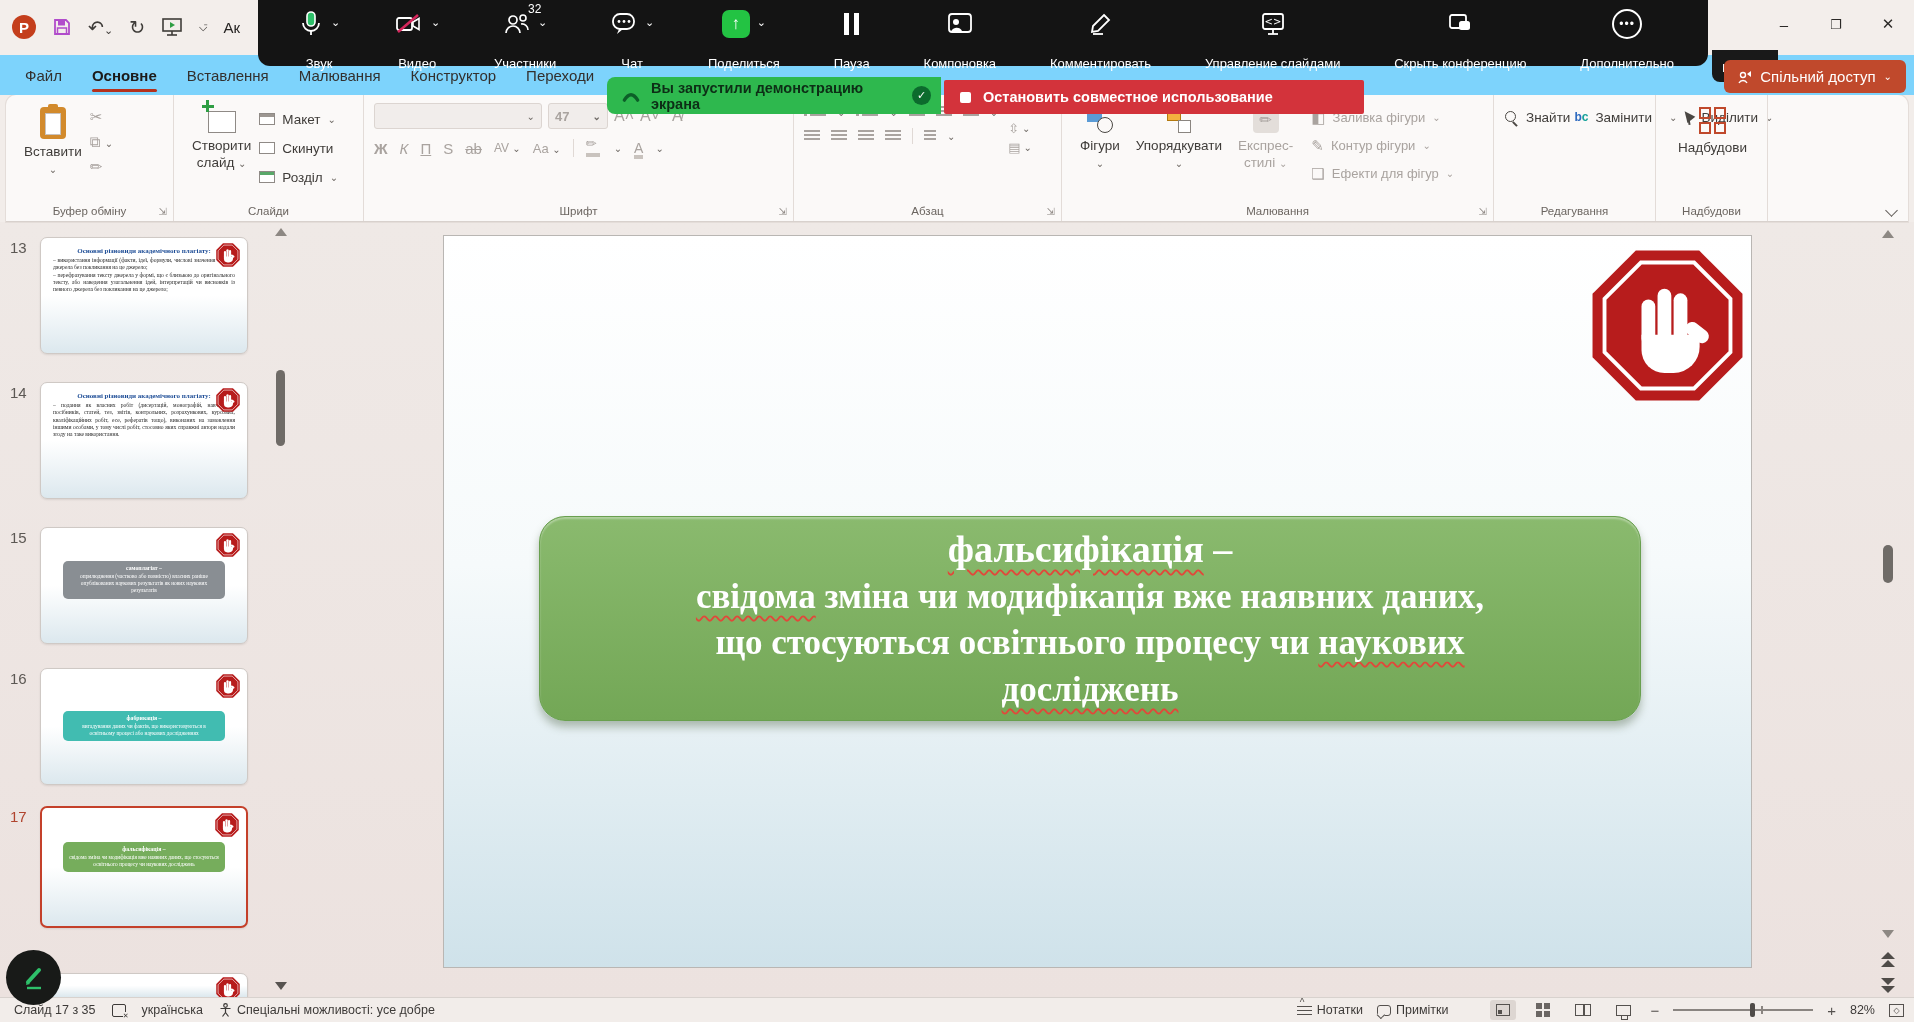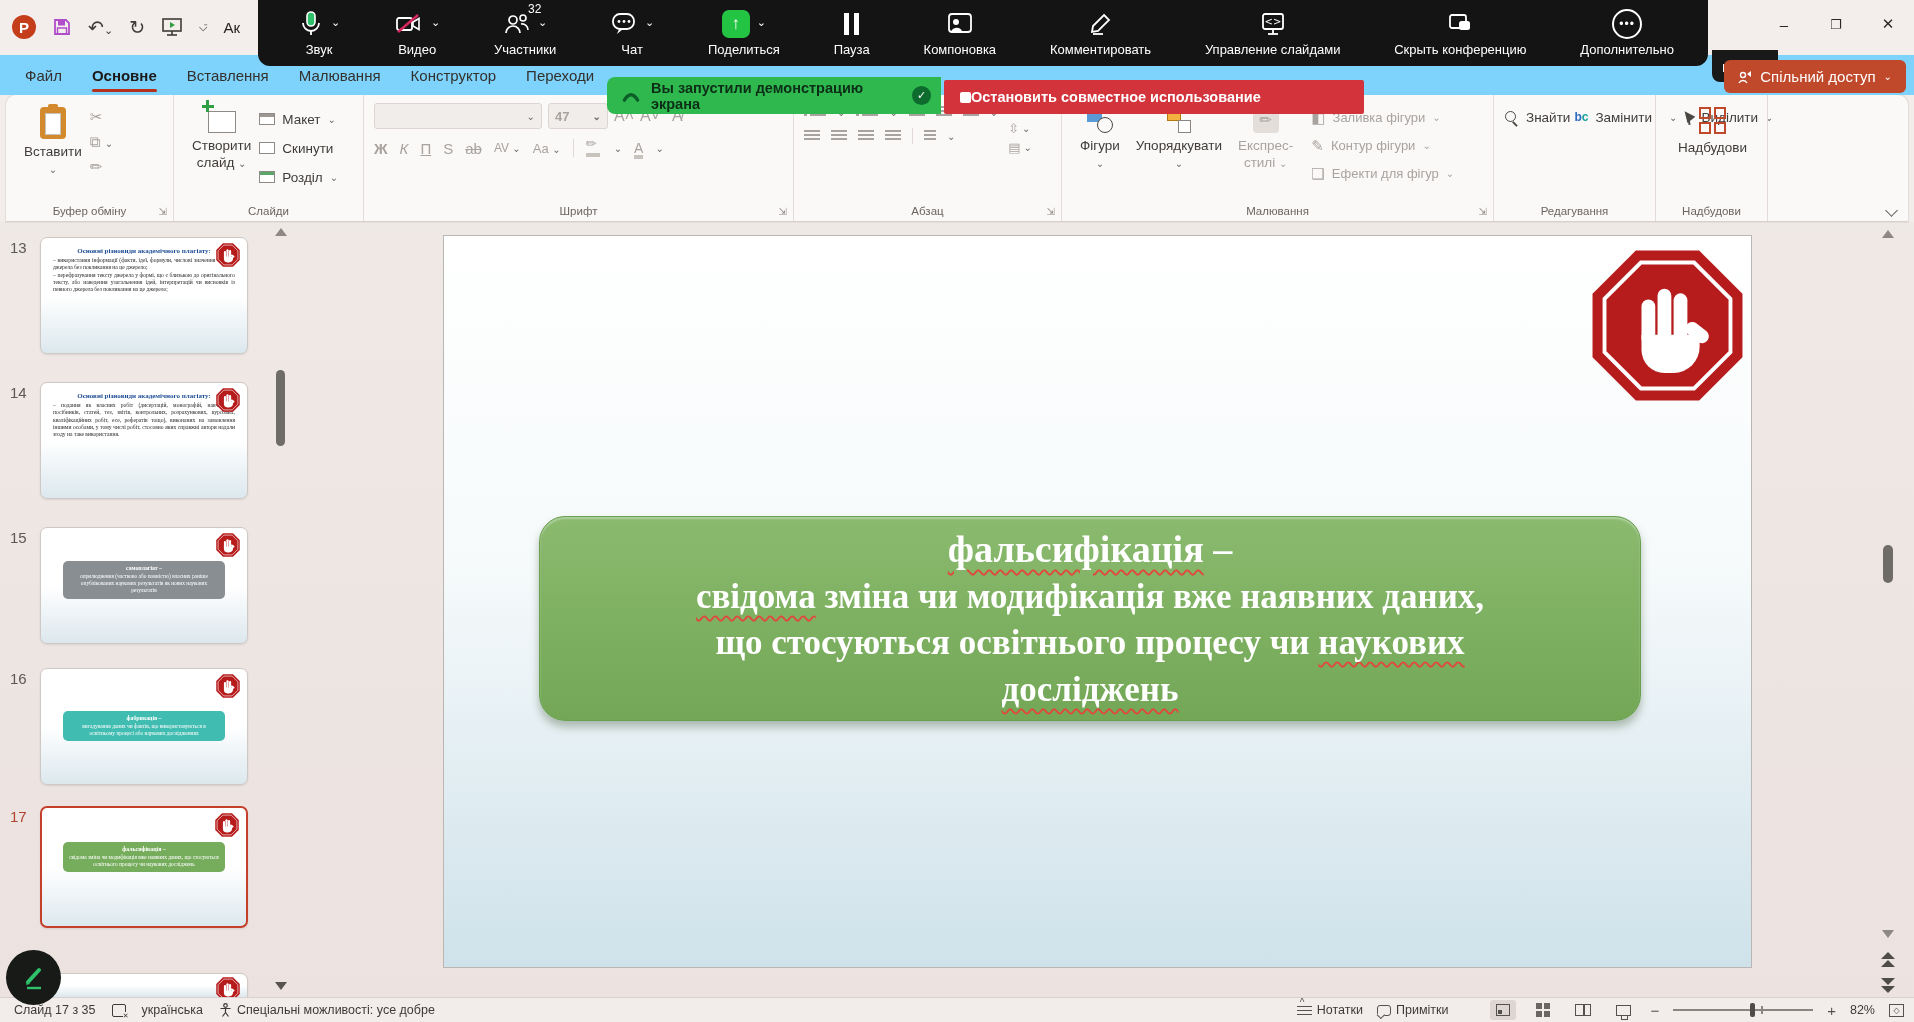--- a/index.html
+++ b/index.html
@@ -15,33 +15,33 @@
   .title-frag{font-size:15px;color:#262422;}
   .winctl{position:absolute;right:0;top:0;height:48px;display:flex;z-index:50;}
   .winbtn{width:52px;height:48px;display:flex;align-items:center;justify-content:center;color:#2b2927;font-size:15px;}
   .wb-max{font-size:13px;}
   .title-stub{position:absolute;left:1712px;top:50px;width:56px;height:32px;background:#191919;border-radius:0 0 8px 8px;color:#fff;display:flex;align-items:center;padding-left:10px;font-size:15px;z-index:28;}
 
   
   .mtoolbar{position:absolute;left:258px;top:0;width:1450px;height:66px;background:#141414;border-radius:0 0 12px 12px;display:flex;justify-content:space-between;align-items:flex-start;padding:9px 34px 0 40px;box-sizing:border-box;z-index:40;}
   .mitem{display:flex;flex-direction:column;align-items:center;color:#fff;position:relative;cursor:default;}
   .mico-row{display:flex;align-items:center;gap:7px;height:30px;}
-  .mlabel{font-size:13px;margin-top:3px;white-space:nowrap;}
+  .mlabel{font-size:13px;margin-top:17px;white-space:nowrap;}
   .mchev{color:#fff;font-size:11px;margin-top:-4px;}
   .badge{position:absolute;top:-7px;left:34px;color:#fff;font-size:12px;}
   .share-sq{width:28px;height:28px;border-radius:7px;background:#23c343;color:#fff;display:flex;align-items:center;justify-content:center;font-size:17px;font-weight:bold;}
   .pause-ic{display:flex;gap:5px;}
   .pause-ic i{display:block;width:5px;height:22px;background:#fff;}
   .more-ic{width:26px;height:26px;border:2px solid #fff;border-radius:50%;color:#fff;display:flex;align-items:center;justify-content:center;font-size:12px;letter-spacing:1px;}
 
   
   .notify-green{position:absolute;left:607px;top:77px;width:334px;height:37px;background:#2eb84e;border-radius:8px 0 0 8px;display:flex;align-items:center;gap:10px;padding:0 10px 0 14px;box-sizing:border-box;z-index:45;}
   .notify-green .txt{font-size:14.5px;font-weight:bold;color:#0d2e16;flex:1;text-align:left;}
   .shield{width:19px;height:19px;border-radius:50%;background:#0c6b2d;color:#fff;font-size:11px;display:flex;align-items:center;justify-content:center;}
-  .notify-red{position:absolute;left:944px;top:80px;width:420px;height:34px;background:#d3333b;border-radius:2px;display:flex;align-items:center;padding:0 16px;box-sizing:border-box;z-index:45;}
+  .notify-red{position:absolute;left:944px;top:80px;width:420px;height:34px;background:#d3333b;border-radius:2px;display:flex;align-items:center;gap:12px;padding:0 16px;box-sizing:border-box;z-index:45;}
   .notify-red .stop-sq{width:11px;height:11px;background:#fff;border-radius:2px;}
   .notify-red .txt{font-size:14.5px;font-weight:bold;color:#fff;white-space:nowrap;}
 
   
   .share-access{position:absolute;right:8px;top:60px;height:33px;background:#c0492c;border-radius:6px;color:#fff;display:flex;align-items:center;gap:8px;padding:0 14px;font-size:15px;z-index:50;}
   .share-access .chev{font-size:10px;}
 
   
   .tabrow{position:absolute;left:0;top:55px;right:0;height:40px;background:#7dd3fc;display:flex;align-items:center;padding-left:25px;gap:30px;z-index:10;}
   .tab{font-size:15px;color:#33302e;position:relative;height:40px;display:flex;align-items:center;white-space:nowrap;}

